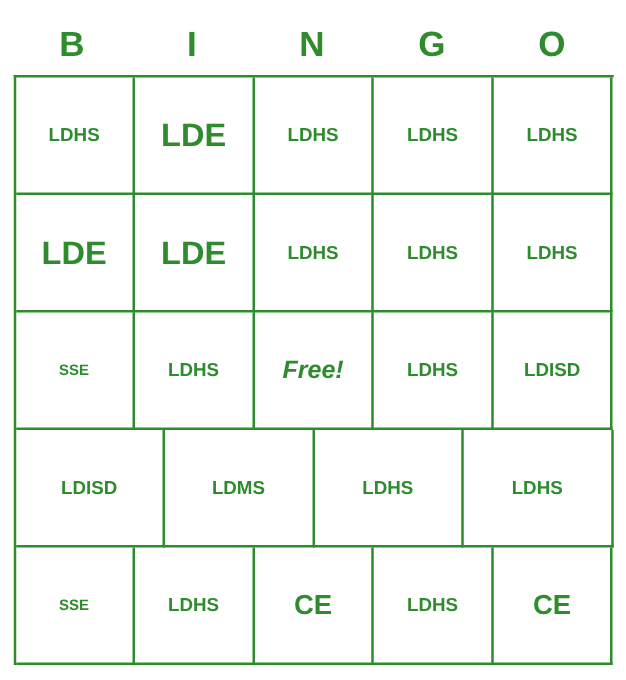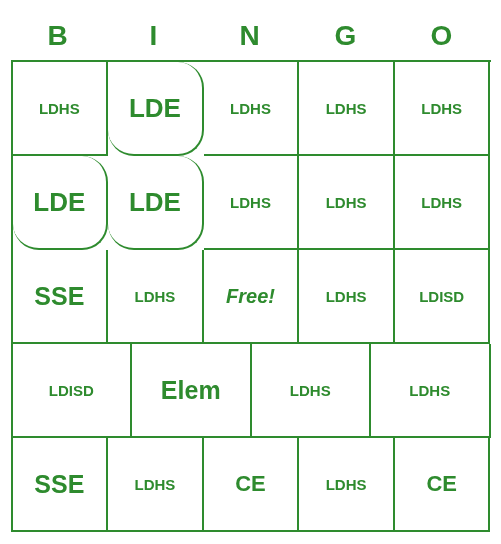--- a/index.html
+++ b/index.html
@@ -53,24 +53,23 @@
       align-items: center;
       justify-content: center;
       color: #2e8b2e;
       font-size: 15px;
       font-weight: bold;
       text-align: left;
       padding: 4px;
     }
     .bingo-cell.large-text {
       font-size: 26px;
-      border-radius: 26px;
     }
     .bingo-cell.medium-text {
-      font-size: 25px;
+      font-size: 12px;
     }
     .bingo-cell.free {
       font-size: 20px;
       font-style: italic;
     }
     .bingo-cell.big-ce {
       font-size: 22px;
     }
   </style>
 </head>
@@ -101,21 +100,21 @@
       </div>
       <div class="bingo-row">
         <div class="bingo-cell medium-text">SSE</div>
         <div class="bingo-cell ">LDHS</div>
         <div class="bingo-cell free">Free!</div>
         <div class="bingo-cell ">LDHS</div>
         <div class="bingo-cell ">LDISD</div>
       </div>
       <div class="bingo-row">
         <div class="bingo-cell ">LDISD</div>
-        <div class="bingo-cell medium-text">Elem</div>
+        <div class="bingo-cell ">LDMS</div>
         <div class="bingo-cell ">LDHS</div>
         <div class="bingo-cell ">LDHS</div>
       </div>
       <div class="bingo-row">
         <div class="bingo-cell medium-text">SSE</div>
         <div class="bingo-cell ">LDHS</div>
         <div class="bingo-cell big-ce">CE</div>
         <div class="bingo-cell ">LDHS</div>
         <div class="bingo-cell big-ce">CE</div>
       </div>

